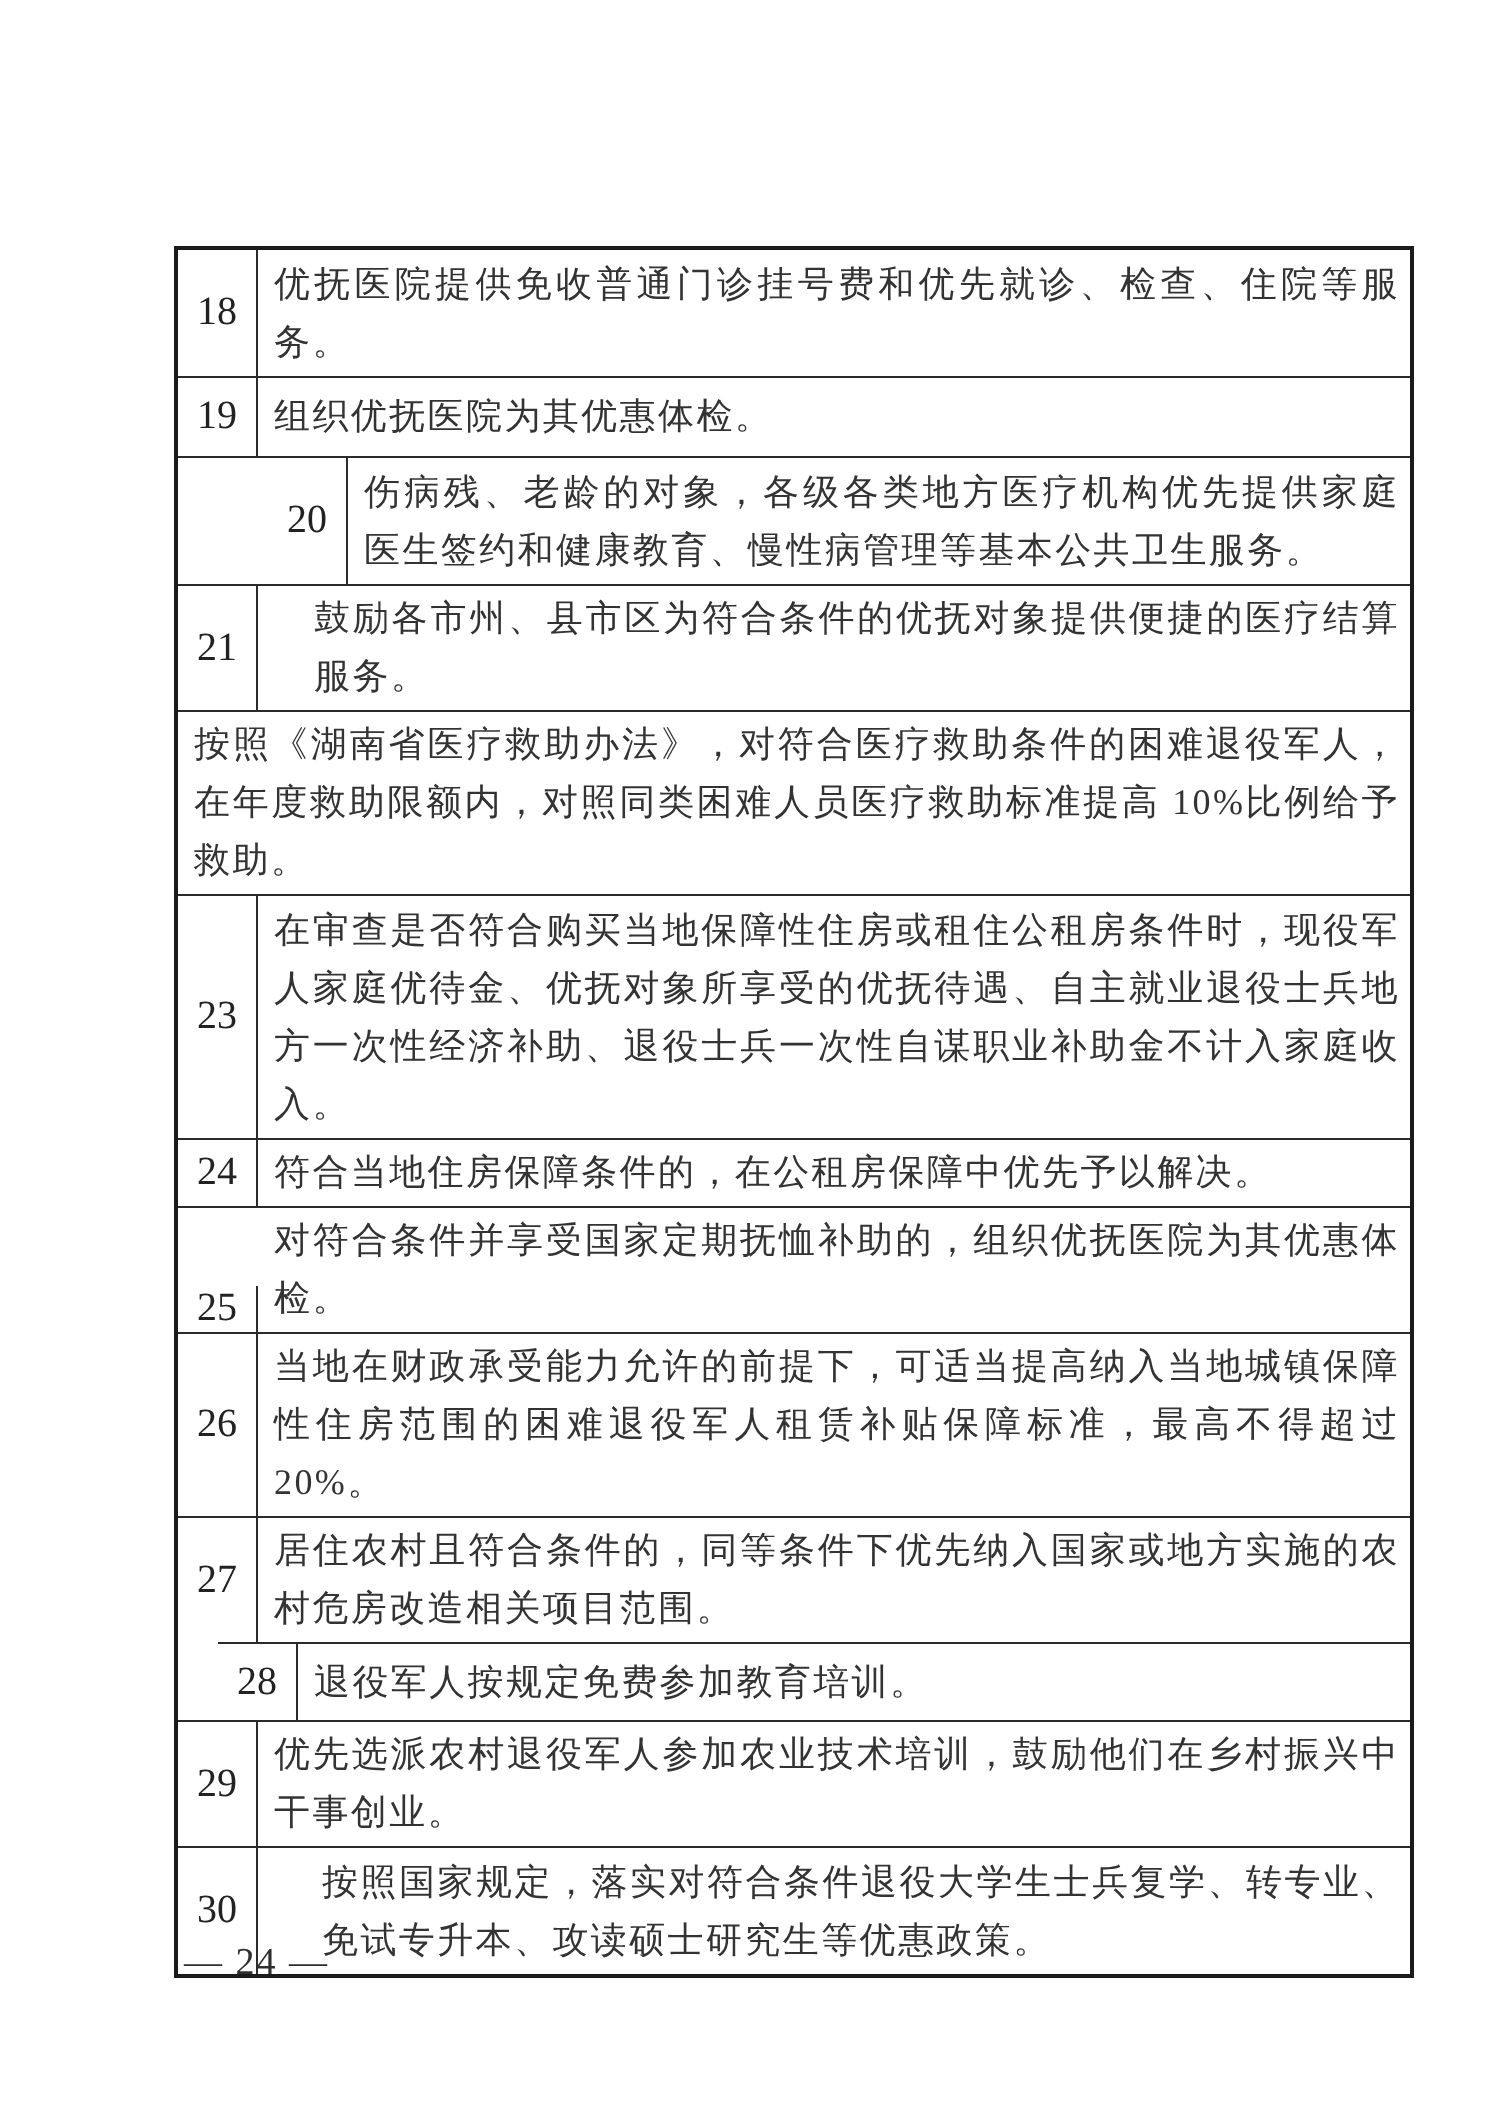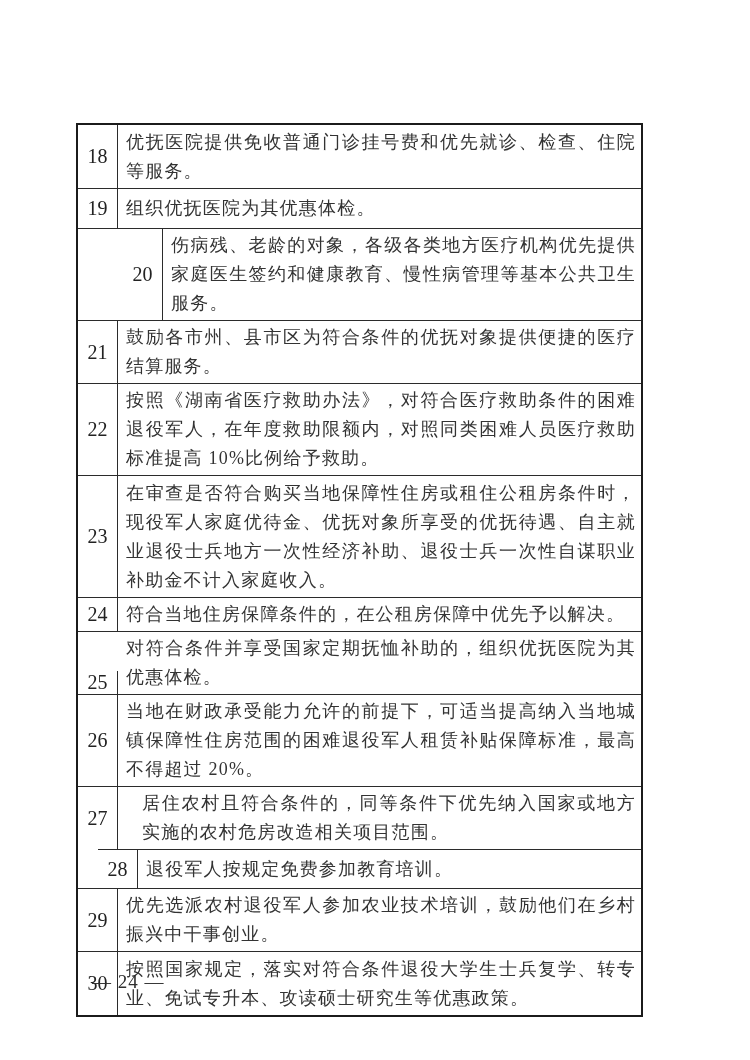--- a/index.html
+++ b/index.html
@@ -11,23 +11,23 @@
     position: relative;
     width: 750px;
     height: 1060px;
     background: #ffffff;
     font-family: "Liberation Serif", "DejaVu Serif", serif;
     color: #2f2f2f;
     overflow: hidden;
   }
   .doc-table {
     position: absolute;
-    left: 76px;
+    left: 87px;
     top: 123px;
-    width: 567px;
+    width: 620px;
     border: 2px solid #1b1b1b;
     box-sizing: border-box;
     background: #ffffff;
   }
   .row {
     display: flex;
     align-items: stretch;
     box-sizing: border-box;
   }
   .row + .row {
@@ -58,30 +58,30 @@
     line-height: 29px;
     letter-spacing: 1.2px;
     text-align: justify;
     text-justify: inter-character;
     color: #333333;
   }
   
   .doc-table .row:nth-child(1)  { min-height: 63px; }
   .doc-table .row:nth-child(2)  { min-height: 40px; }
   .doc-table .row:nth-child(3)  { min-height: 64px; padding-left: 45px; }
-  .doc-table .row:nth-child(4)  { min-height: 62px; }
+  .doc-table .row:nth-child(4)  { min-height: 62px; gap: 20px; }
   .doc-table .row:nth-child(5)  { min-height: 91px; }
   .doc-table .row:nth-child(6)  { min-height: 122px; }
   .doc-table .row:nth-child(7)  { min-height: 32px; }
   .doc-table .row:nth-child(8)  { min-height: 53px; align-items: flex-end; }
   .doc-table .row:nth-child(9)  { min-height: 92px; }
-  .doc-table .row:nth-child(10) { min-height: 58px; gap: 16px; }
+  .doc-table .row:nth-child(10) { min-height: 58px; }
   .doc-table .row:nth-child(11) { min-height: 39px; margin-left: 20px; }
   .doc-table .row:nth-child(12) { min-height: 56px; }
-  .doc-table .row:nth-child(13) { min-height: 64px; }
+  .doc-table .row:nth-child(13) { min-height: 64px; gap: 24px; }
   .footer {
     position: absolute;
     left: 92px;
     top: 971px;
     font-size: 19px;
     letter-spacing: 1px;
     color: #2f2f2f;
   }
 </style>
 </head>
@@ -113,21 +113,20 @@
     </div>
 
     <div class="row">
       <div class="num">21</div>
       <div class="txt">
           <span>鼓励各市州、县市区为符合条件的优抚对象提供便捷的医疗结算服务。</span>
         </div>
     </div>
 
     <div class="row">
-      <div class="num">22</div>
       <div class="txt">
           <span>按照《湖南省医疗救助办法》，对符合医疗救助条件的困难退役军人，在年度救助限额内，对照同类困难人员医疗救助标准提高 10%比例给予救助。</span>
         </div>
     </div>
 
     <div class="row">
       <div class="num">23</div>
       <div class="txt">
           <span>在审查是否符合购买当地保障性住房或租住公租房条件时，现役军人家庭优待金、优抚对象所享受的优抚待遇、自主就业退役士兵地方一次性经济补助、退役士兵一次性自谋职业补助金不计入家庭收入。</span>
         </div>

